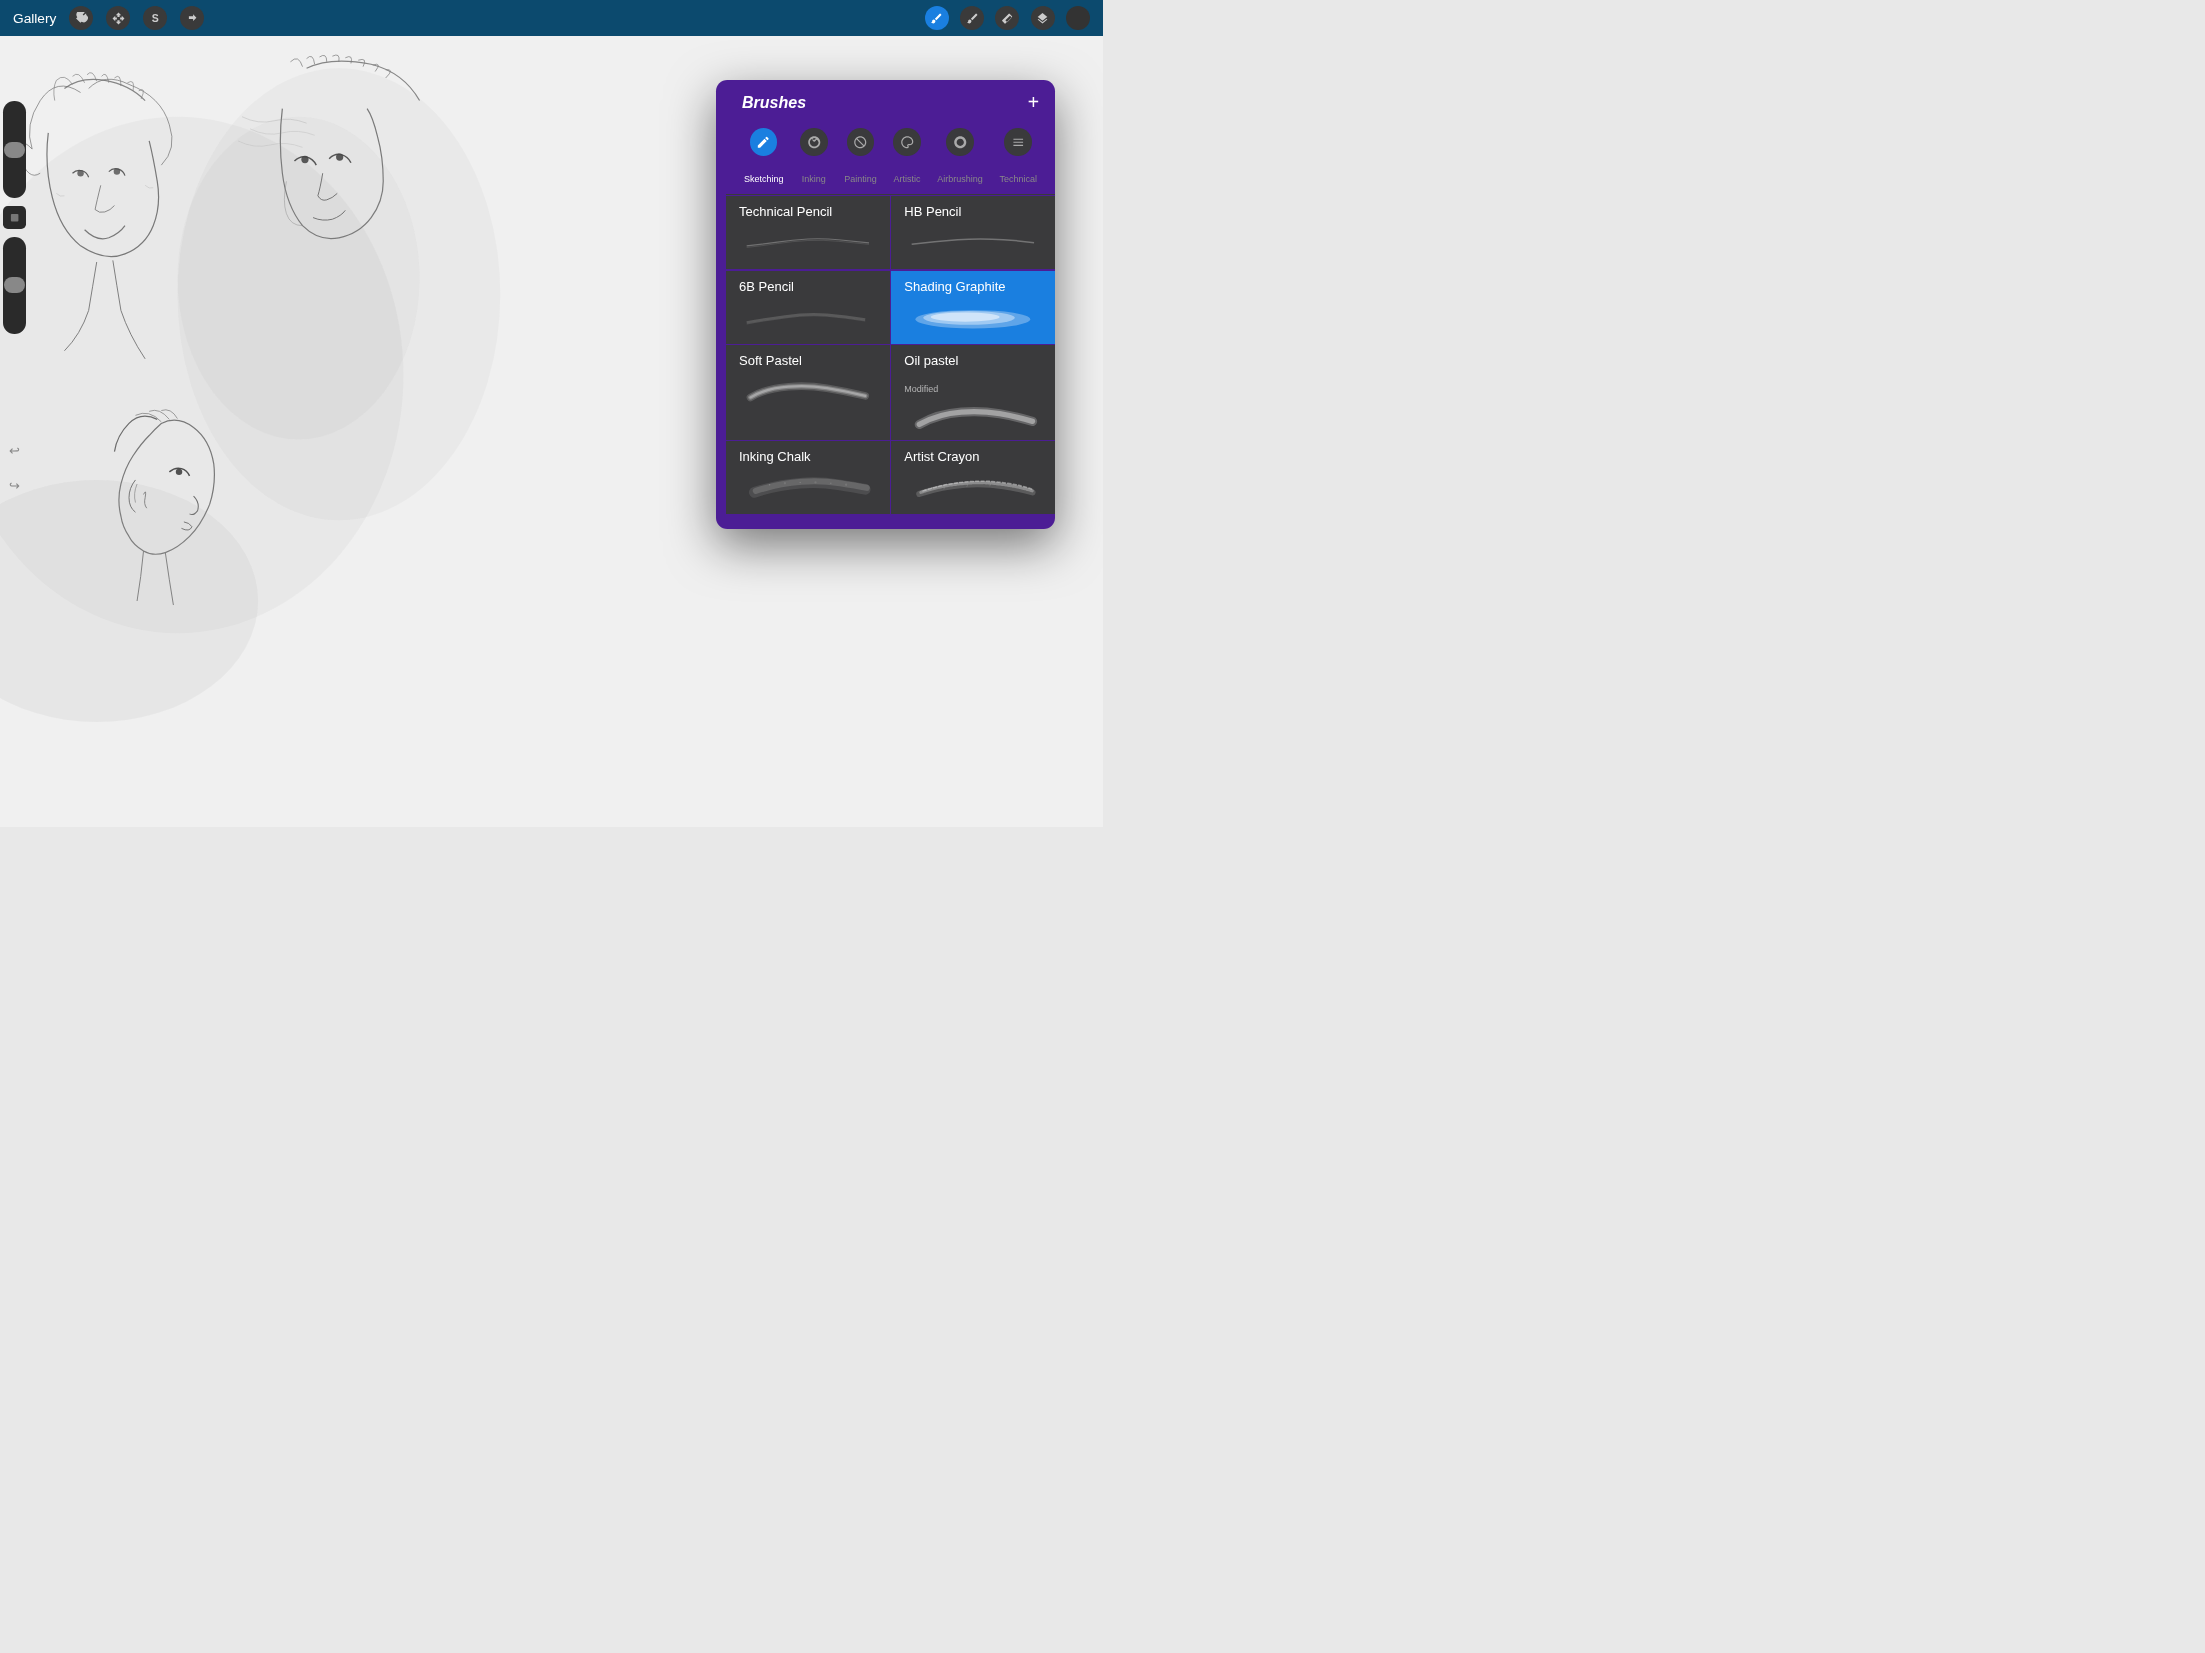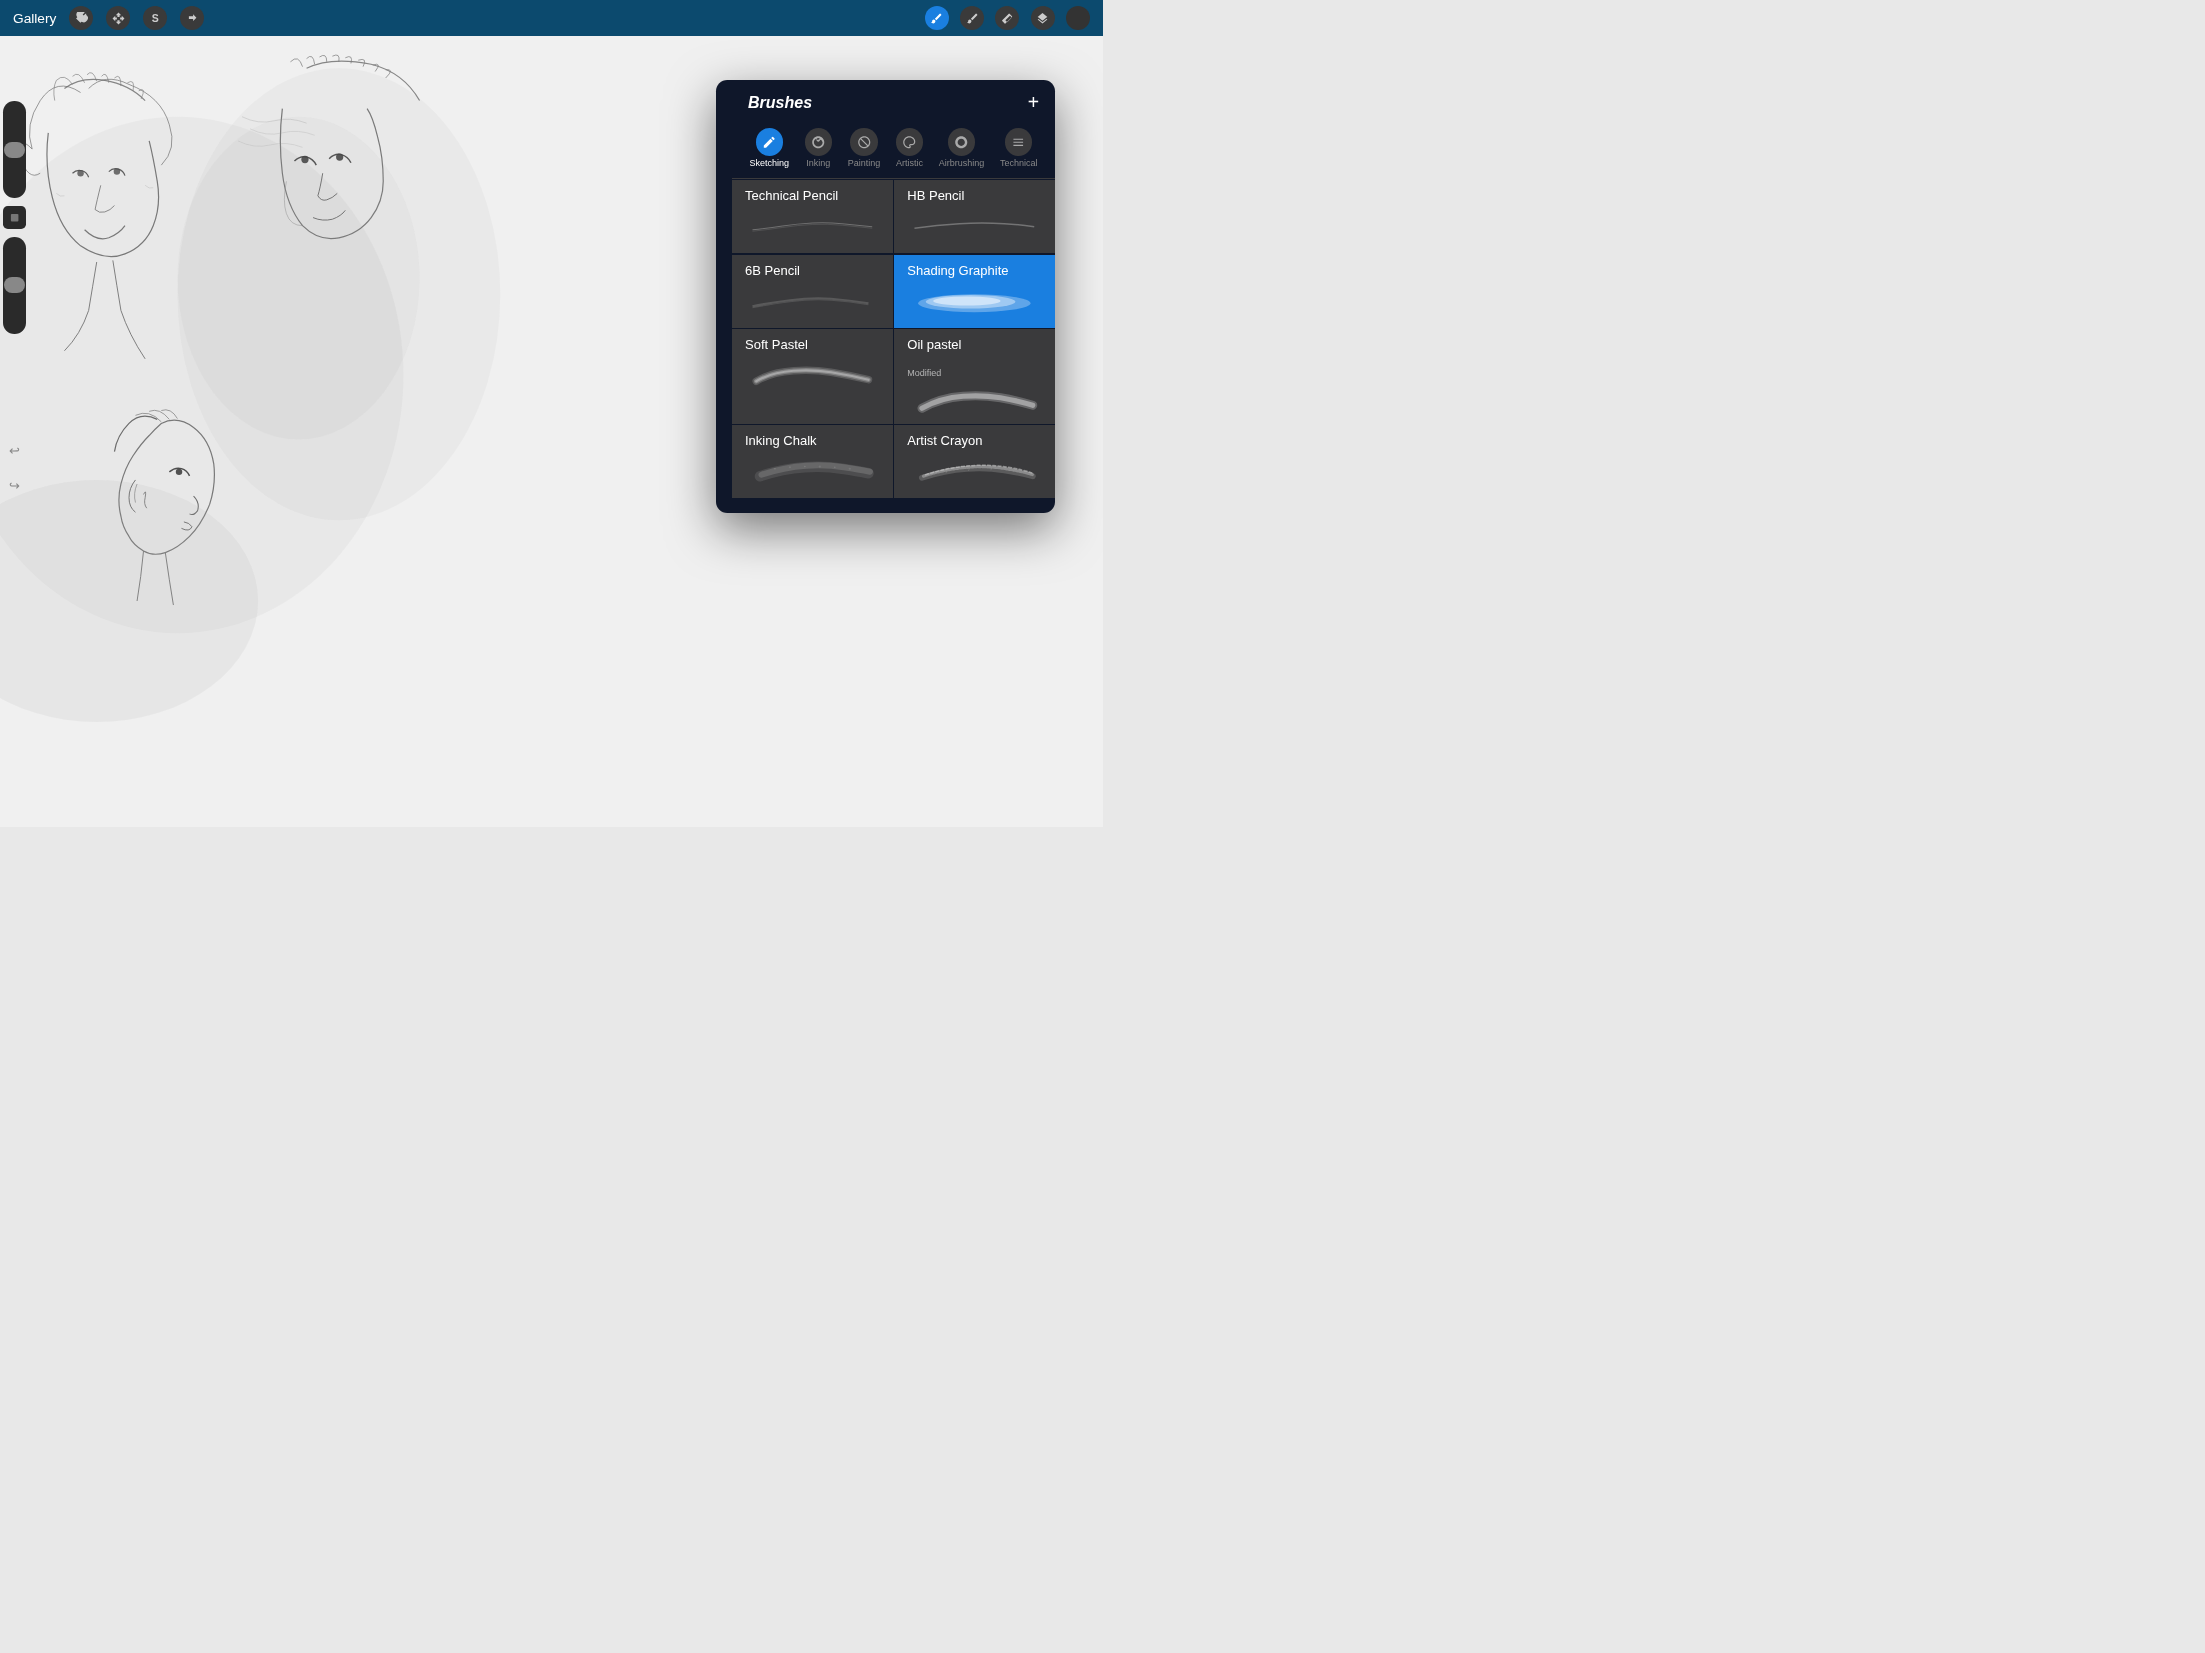--- a/index.html
+++ b/index.html
@@ -133,23 +133,23 @@
       font-size: 13px;
       margin-top: 6.5px;
     }
 
     
     .brushes-panel {
       position: absolute;
       top: 44px;
       right: 48px;
       width: 339px;
-      background: #0f172a;
+      background: #4c1d95;
       border-radius: 11.3px;
-      padding: 0 0 13px 16px;
+      padding: 0 0 13px 10px;
       z-index: 200;
       box-shadow: 0 16px 48px rgba(0,0,0,0.5);
     }
 
     .brushes-header {
       display: flex;
       align-items: center;
       justify-content: space-between;
       padding: 13px 16px 9.7px 16px;
     }
@@ -171,21 +171,21 @@
       display: flex;
       align-items: center;
       justify-content: space-around;
       padding: 3.2px 9.7px 6.5px 9.7px;
       border-bottom: 0.8px solid #3a3a3c;
     }
     .cat-tab {
       display: flex;
       flex-direction: column;
       align-items: center;
-      gap: 2px;
+      gap: 18px;
       cursor: pointer;
       padding: 3.2px 6.5px;
     }
     .cat-icon {
       width: 27.4px;
       height: 27.4px;
       border-radius: 50%;
       display: flex;
       align-items: center;
       justify-content: center;

